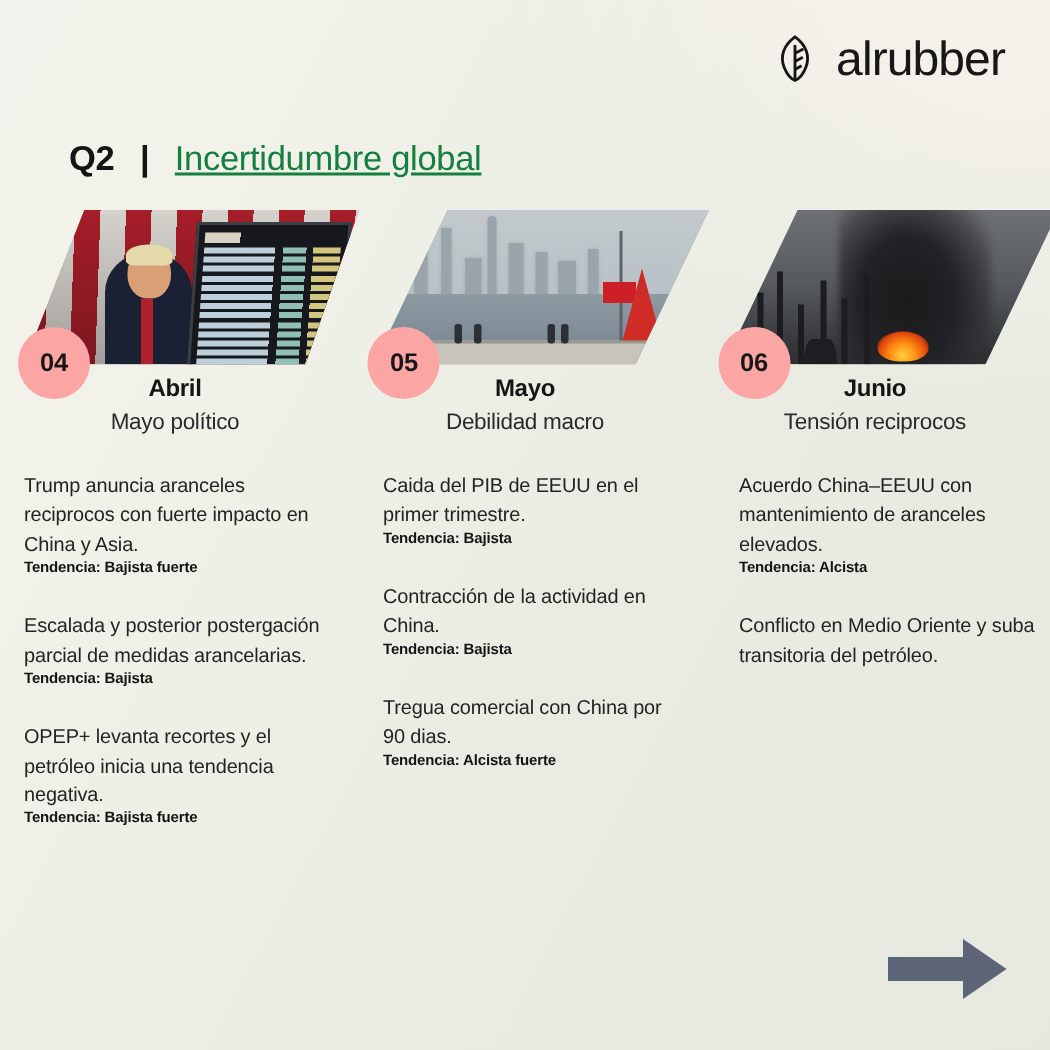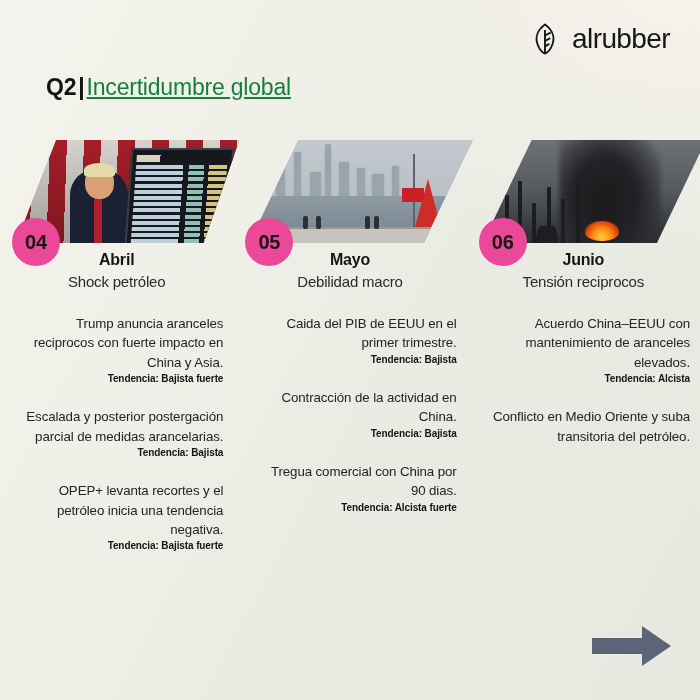--- a/index.html
+++ b/index.html
@@ -32,35 +32,35 @@
   .logo {
     position: absolute;
     top: 22px;
     right: 30px;
     display: flex;
     align-items: center;
     gap: 10px;
   }
   .logo-mark { width: 34px; height: 34px; display: block; }
   .logo-word {
-    font-size: 28px;
+    font-size: 32px;
     letter-spacing: -0.6px;
     color: #171717;
     font-weight: 400;
     line-height: 1;
   }
 
   
   .title-row {
     position: absolute;
-    top: 74px;
+    top: 92px;
     left: 46px;
     display: flex;
     align-items: flex-end;
-    gap: 2px;
+    gap: 17px;
     font-size: 23px;
     letter-spacing: -0.2px;
   }
   .title-q { font-weight: 700; color: #141414; }
   .title-sep { font-weight: 700; color: #141414; }
   .title-main { font-weight: 400; color: #15803d; text-decoration: underline; }
 
   
   .columns {
     position: absolute;
@@ -222,25 +222,25 @@
   }
 
   
   .badge {
     position: absolute;
     left: 12px;
     top: 78px;
     width: 48px;
     height: 48px;
     border-radius: 50%;
-    background: #ec4899;
+    background: #fca5a5;
     display: flex;
     align-items: center;
     justify-content: center;
-    font-size: 20px;
+    font-size: 17px;
     font-weight: 700;
     color: #171717;
     z-index: 9;
     letter-spacing: -0.2px;
   }
 
   
   .meta {
     margin-top: 8px;
     text-align: center;
@@ -258,21 +258,20 @@
     font-weight: 400;
     color: #2a2a2c;
     letter-spacing: -0.2px;
   }
 
   
   .entries {
     margin-top: 24px;
     padding-left: 16px;
     padding-right: 10px;
-    text-align: right;
   }
   .col:nth-child(2) .entries { padding-left: 22px; }
   .col:nth-child(3) .entries { padding-left: 26px; }
 
   .entry { margin-bottom: 21px; }
   .entry-text {
     font-size: 13.3px;
     line-height: 1.45;
     color: #232325;
     letter-spacing: -0.1px;
@@ -333,21 +332,21 @@
         <div class="board-row"></div>
           <div class="board-row"></div>
         <div class="board-row"></div>
           <div class="board-row"></div>
         <div class="board-row"></div>
       </div>
     </div>
     <div class="badge">04</div>
     <div class="meta">
       <div class="month">Abril</div>
-      <div class="subtitle">Shock petróleo</div>
+      <div class="subtitle">Mayo político</div>
     </div>
     <div class="entries">
       <div class="entry">
         <div class="entry-text">Trump anuncia aranceles reciprocos con fuerte impacto en China y Asia.</div>
         <div class="entry-trend">Tendencia: Bajista fuerte</div>
       </div>
       <div class="entry">
         <div class="entry-text">Escalada y posterior postergación parcial de medidas arancelarias.</div>
         <div class="entry-trend">Tendencia: Bajista</div>
       </div>

